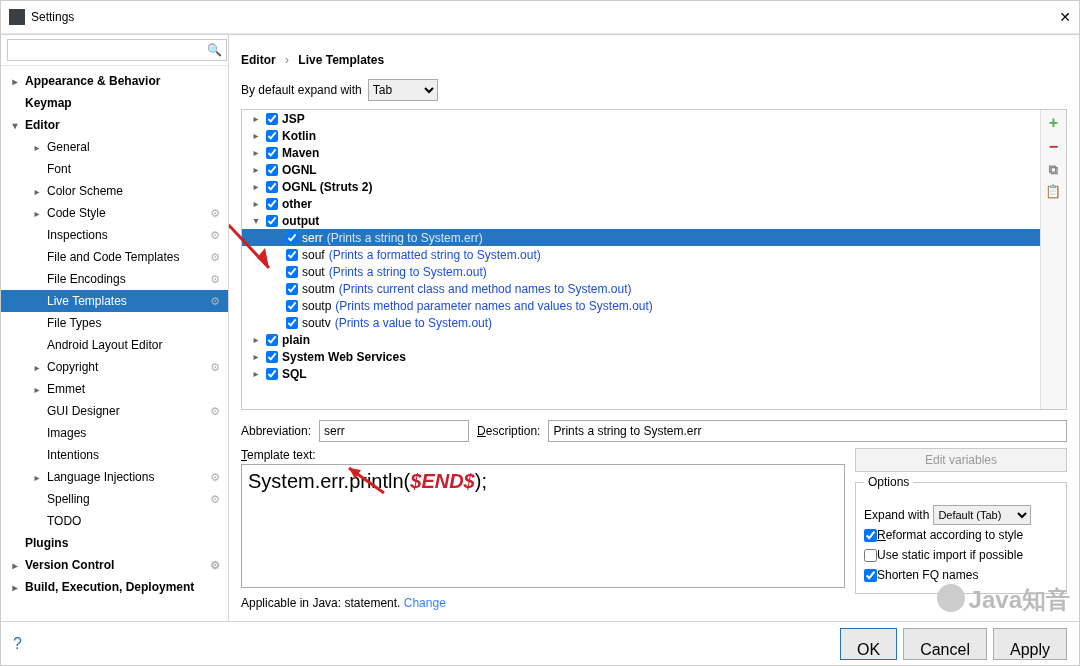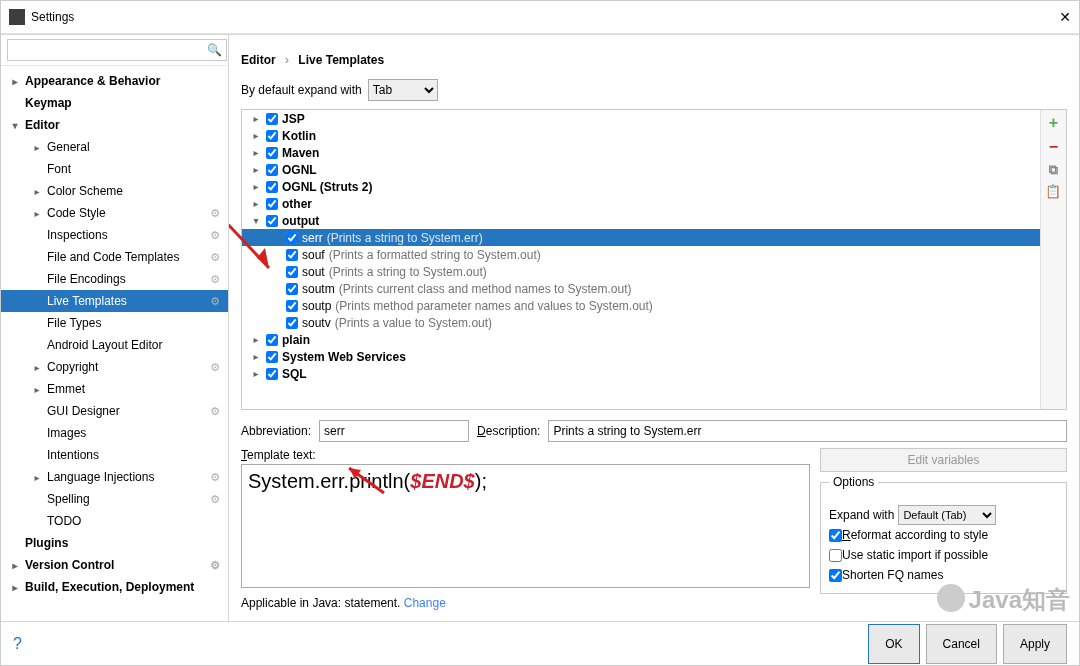--- a/index.html
+++ b/index.html
@@ -31,44 +31,44 @@
 .t-btn { font-size:16px; font-weight:bold; cursor:default; }
 .t-btn.plus { color:#4caf50; }
 .t-btn.minus { color:#c62828; }
 .t-btn.copy, .t-btn.paste { color:#888; font-size:13px;}
 .tmpl-row { display:flex; align-items:center; height:17px; padding-left:8px; }
 .tmpl-row .ex { width:12px; color:#666; font-size:10px; text-align:center; }
 .tmpl-row input[type=checkbox]{ margin: 0 4px 0 4px; width:12px; height:12px;}
 .tmpl-row.level1 { padding-left: 28px; }
 .tmpl-row.sel { background:#2675bf; color:#fff; }
 .tmpl-row .name { font-weight:bold; }
-.tmpl-row .desc { color:#737373; margin-left:4px; font-weight:normal;}
+.tmpl-row .desc { color:#1d4ed8; margin-left:4px; font-weight:normal;}
 .tmpl-row.sel .desc { color:#d6e7f8; }
 .abbrev-row { display:flex; align-items:center; padding:10px 0 6px 0; border-top:1px solid #c9c9c9; gap:8px;}
 .abbrev-row label { }
 .abbrev-row input { height:22px; border:1px solid #aaa; padding:0 4px; font-size:12px;}
 .abbrev-row .abbrev-inp { width: 150px; }
 .abbrev-row .desc-inp { flex:1; }
 .texarea-row { display:flex; gap:10px; height:140px;}
 .tmpl-text-wrap { flex:1; display:flex; flex-direction:column; }
 .tmpl-text-wrap label { padding-bottom:2px; }
 .tmpl-text { flex:1; border:1px solid #aaa; font-family:"Consolas",monospace; font-size:20px; padding:4px 6px; white-space:pre;}
 .tmpl-text .var { color:#c8202f; font-weight:bold; font-style:italic;}
-.right-pane { width:247px; display:flex; flex-direction:column; }
+.right-pane { width:212px; display:flex; flex-direction:column; }
 .edit-vars { height:24px; border:1px solid #c9c9c9; background:#f3f3f3; color:#999; text-align:center; line-height:22px; margin-bottom:10px;}
 .options { border:1px solid #c9c9c9; padding: 8px 8px; flex:1;}
 .options .title { position:relative; top:-16px; background:#fff; padding:0 4px; display:inline-block;}
 .options .opt-row { display:flex; align-items:center; height:20px; }
 .options select { height:20px; border:1px solid #aaa; font-size:11px; margin-left:4px; width:98px;}
 .applicable { padding:8px 0; }
 .applicable a { color:#3b82f6; text-decoration:none; }
 .footer { height:44px; border-top:1px solid #d5d5d5; display:flex; align-items:center; padding:0 12px; }
 .footer .help { color:#2675bf; font-size:16px; margin-left:0px;}
 .footer .btns { margin-left:auto; display:flex; gap:6px; }
-.footer button { height:40px; padding:12px 16px; border:1px solid #adadad; background:#e9e9e9; font-size:12px;}
+.footer button { height:32px; padding:12px 16px; border:1px solid #adadad; background:#e9e9e9; font-size:16px;}
 .footer button.primary { border:1px solid #2675bf; }
 .underline-first::first-letter { text-decoration: underline; }
 .red-arrow { position:absolute; pointer-events:none; }
 .wm { position:absolute; right:10px; bottom:50px; font-size:24px; color:#bbb; font-weight:bold; pointer-events:none; font-family: "Microsoft YaHei", sans-serif;}
 .wm .wc { display:inline-block; width:28px;height:28px;border-radius:50%;background:#ccc;position:relative;top:4px;margin-right:4px;}
 </style>
 </head>
 <body>
 
 <div class="window">

